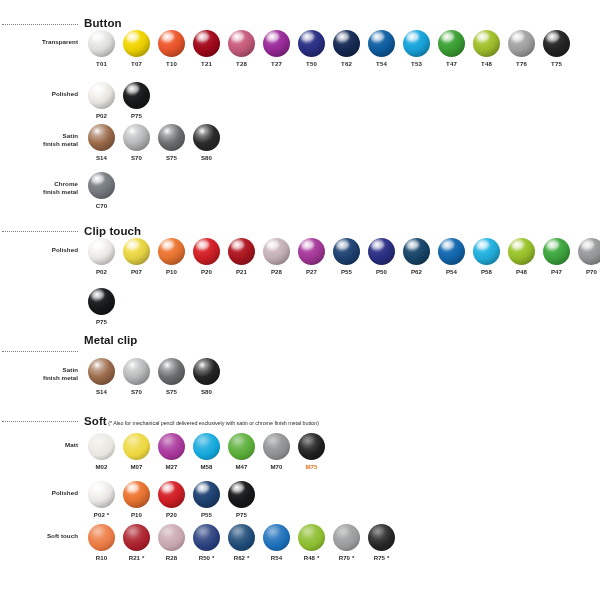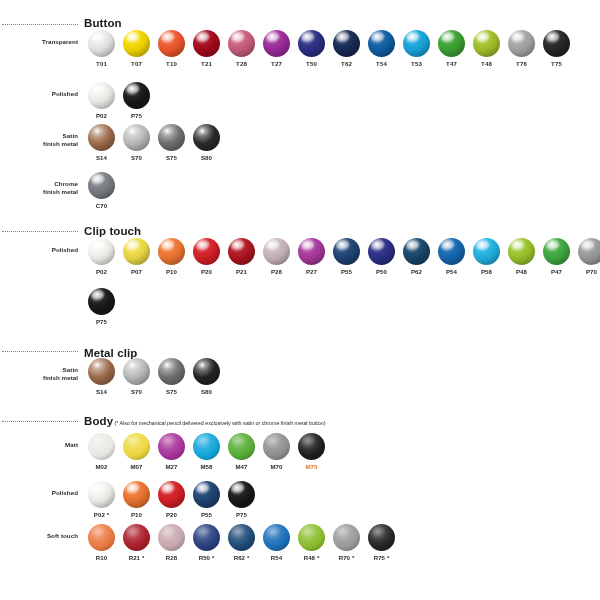--- a/index.html
+++ b/index.html
@@ -279,21 +279,21 @@
     </div>
     <div class="row" style="top: 288px;">
       <div class="swatches">
         <div class="swatch">
           <div class="ball" style="background: radial-gradient(circle at 33% 24%, rgb(255, 255, 255) 0%, rgba(255, 255, 255, 0.6) 9%, rgba(255, 255, 255, 0.05) 30%, rgba(0, 0, 0, 0.06) 52%, rgba(0, 0, 0, 0.46) 100%), rgb(23, 24, 26);"></div>
           <div class="code">P75</div>
         </div>
       </div>
     </div>
     <div class="divider" style="top: 351px;"></div>
-    <div class="section-title" style="top: 347px;"><span>Metal clip</span></div>
+    <div class="section-title" style="top: 334px;"><span>Metal clip</span></div>
     <div class="row" style="top: 358px;">
       <div class="row-label" style="top: 8px;">Satin<br>finish metal</div>
       <div class="swatches">
         <div class="swatch">
           <div class="ball metal" style="background: radial-gradient(circle at 34% 26%, rgb(255, 255, 255) 0%, rgba(255, 255, 255, 0.45) 14%, rgb(156, 107, 74) 46%, rgba(0, 0, 0, 0.42) 96%), rgb(156, 107, 74);"></div>
           <div class="code">S14</div>
         </div>
         <div class="swatch">
           <div class="ball metal" style="background: radial-gradient(circle at 34% 26%, rgb(255, 255, 255) 0%, rgba(255, 255, 255, 0.45) 14%, rgb(182, 184, 185) 46%, rgba(0, 0, 0, 0.42) 96%), rgb(182, 184, 185);"></div>
           <div class="code">S70</div>
@@ -302,21 +302,21 @@
           <div class="ball metal" style="background: radial-gradient(circle at 34% 26%, rgb(255, 255, 255) 0%, rgba(255, 255, 255, 0.45) 14%, rgb(109, 111, 113) 46%, rgba(0, 0, 0, 0.42) 96%), rgb(109, 111, 113);"></div>
           <div class="code">S75</div>
         </div>
         <div class="swatch">
           <div class="ball metal" style="background: radial-gradient(circle at 34% 26%, rgb(255, 255, 255) 0%, rgba(255, 255, 255, 0.45) 14%, rgb(35, 35, 35) 46%, rgba(0, 0, 0, 0.42) 96%), rgb(35, 35, 35);"></div>
           <div class="code">S80</div>
         </div>
       </div>
     </div>
     <div class="divider" style="top: 421px;"></div>
-    <div class="section-title" style="top: 415px;"><span>Body</span><span class="section-note"> (* Also for mechanical pencil delivered exclusively with satin or chrome finish metal button)</span></div>
+    <div class="section-title" style="top: 415px;"><span>Soft</span><span class="section-note"> (* Also for mechanical pencil delivered exclusively with satin or chrome finish metal button)</span></div>
     <div class="row" style="top: 433px;">
       <div class="row-label" style="top: 8px;">Matt</div>
       <div class="swatches">
         <div class="swatch">
           <div class="ball matte" style="background: radial-gradient(circle at 36% 28%, rgba(255, 255, 255, 0.48) 0%, rgba(255, 255, 255, 0.1) 34%, rgba(0, 0, 0, 0.02) 58%, rgba(0, 0, 0, 0.38) 100%), rgb(236, 234, 228);"></div>
           <div class="code">M02</div>
         </div>
         <div class="swatch">
           <div class="ball matte" style="background: radial-gradient(circle at 36% 28%, rgba(255, 255, 255, 0.48) 0%, rgba(255, 255, 255, 0.1) 34%, rgba(0, 0, 0, 0.02) 58%, rgba(0, 0, 0, 0.38) 100%), rgb(239, 217, 63);"></div>
           <div class="code">M07</div>

